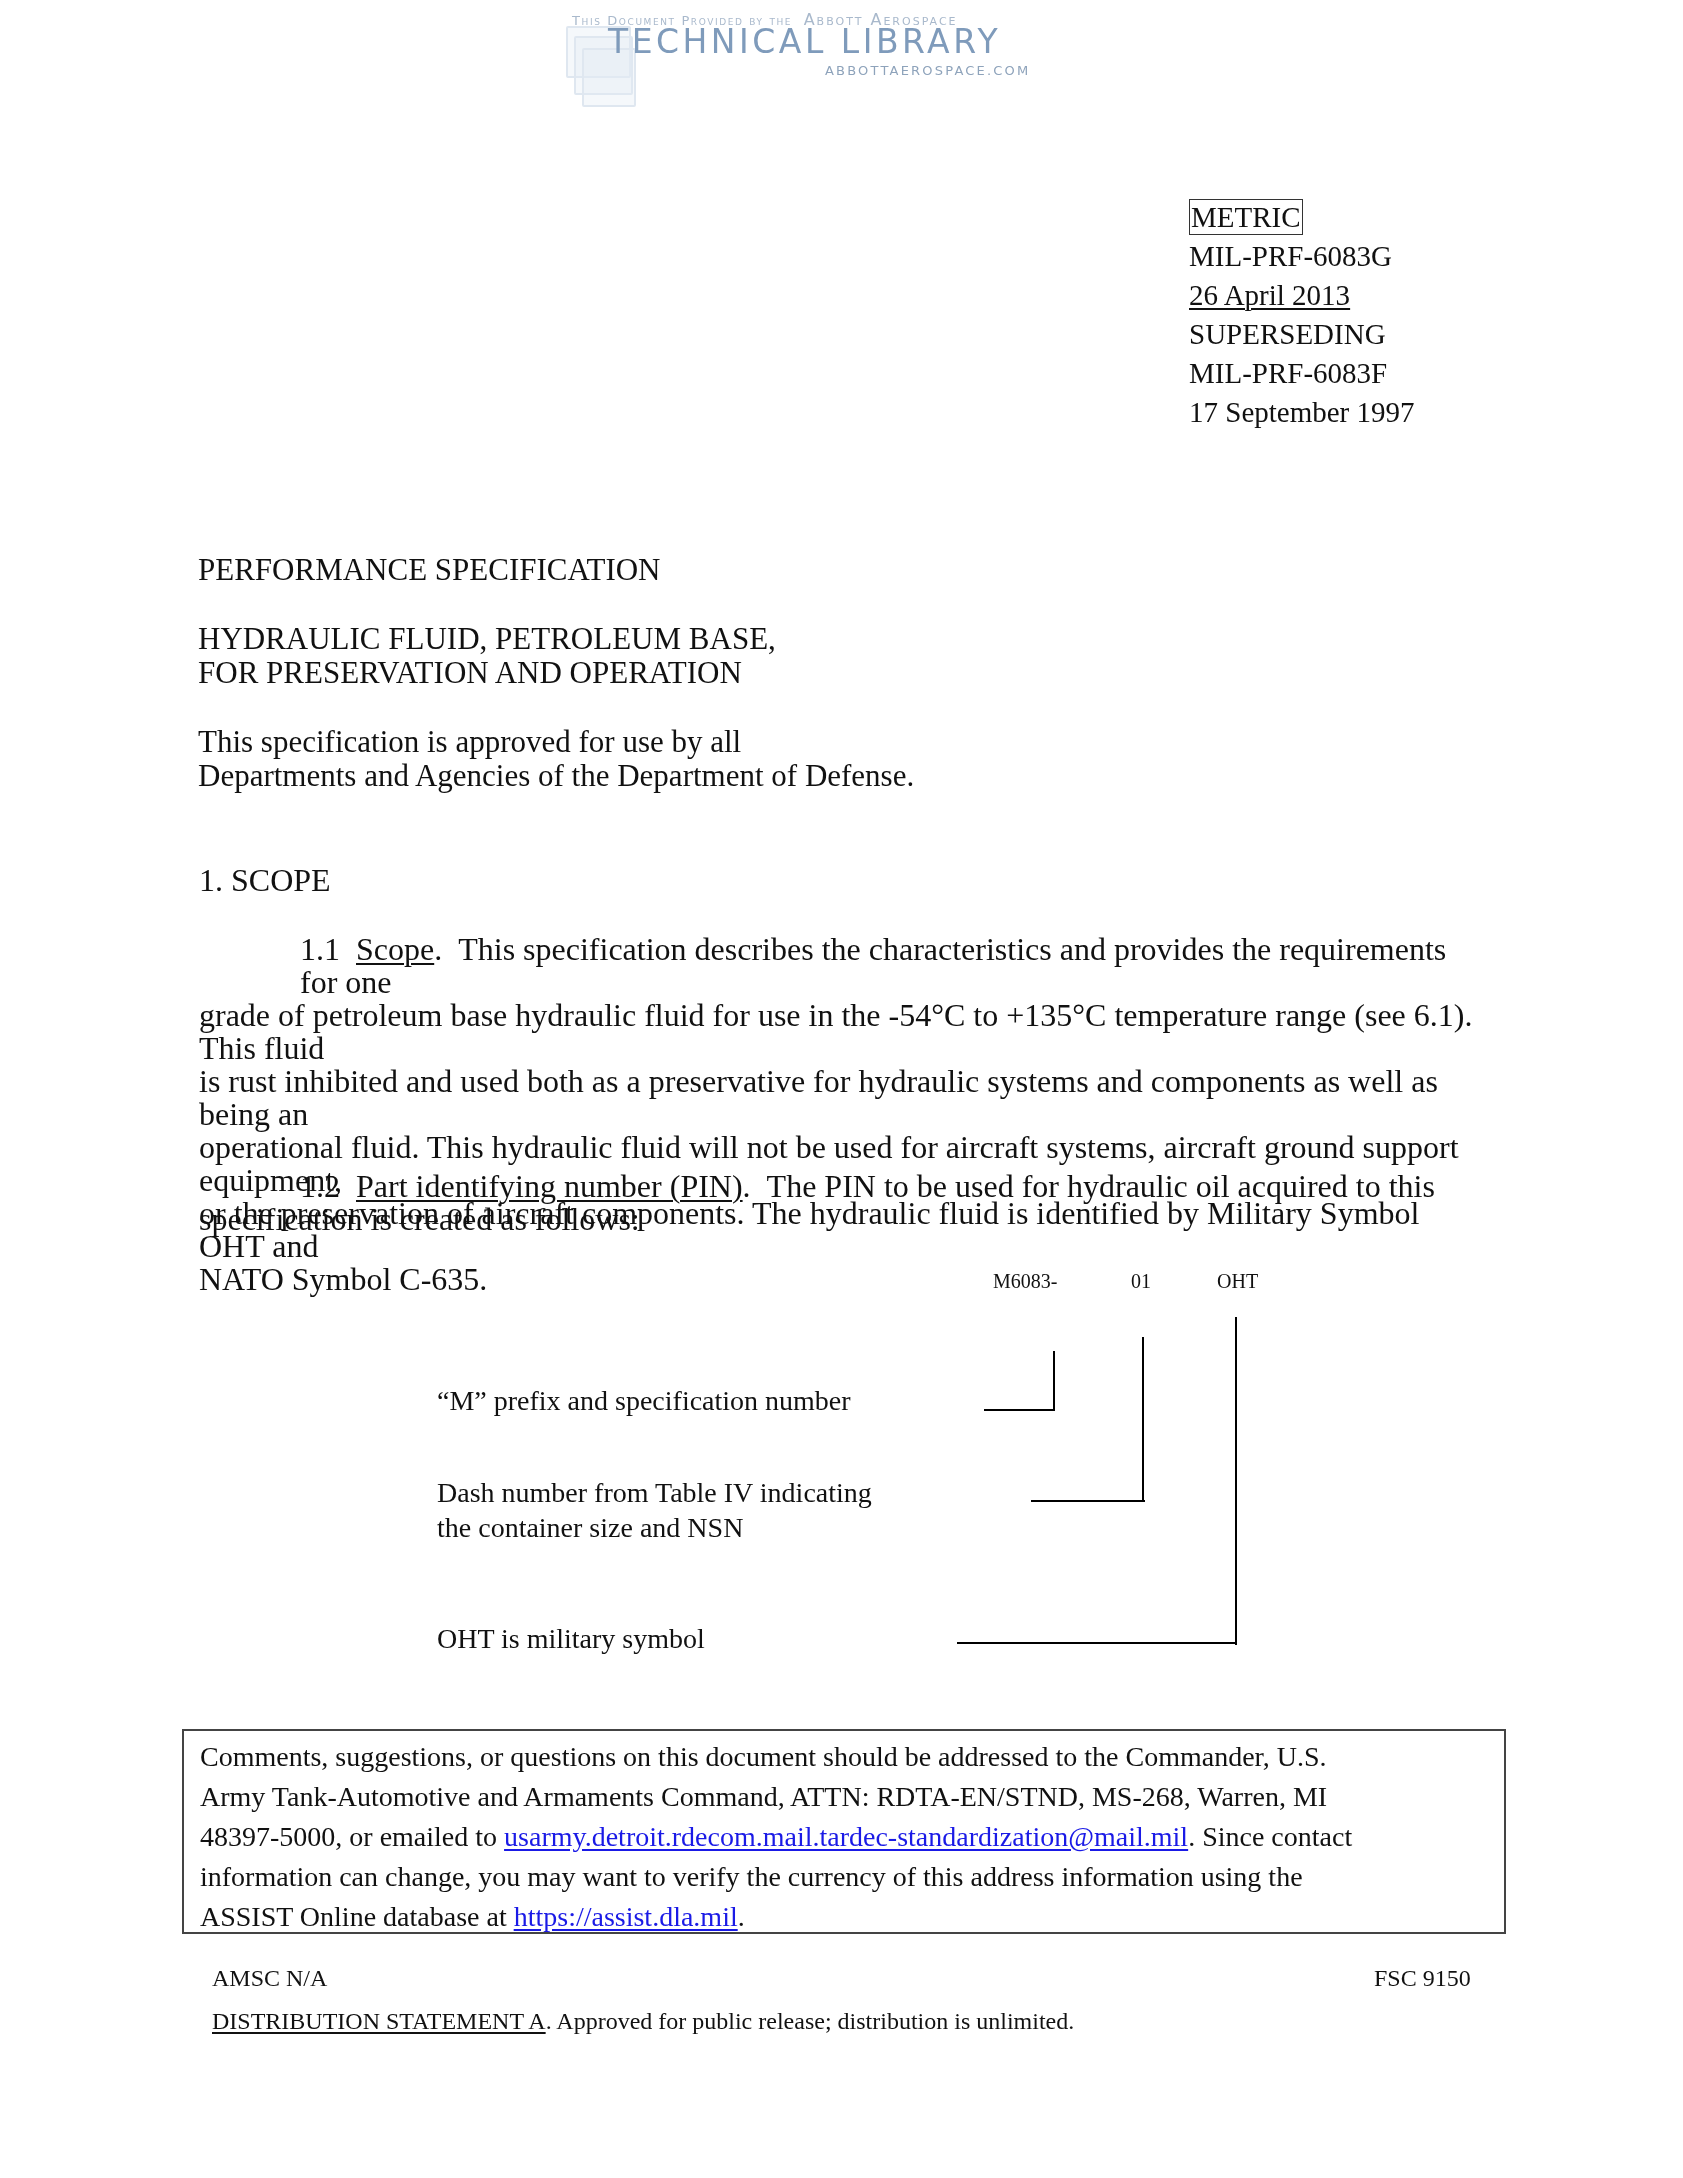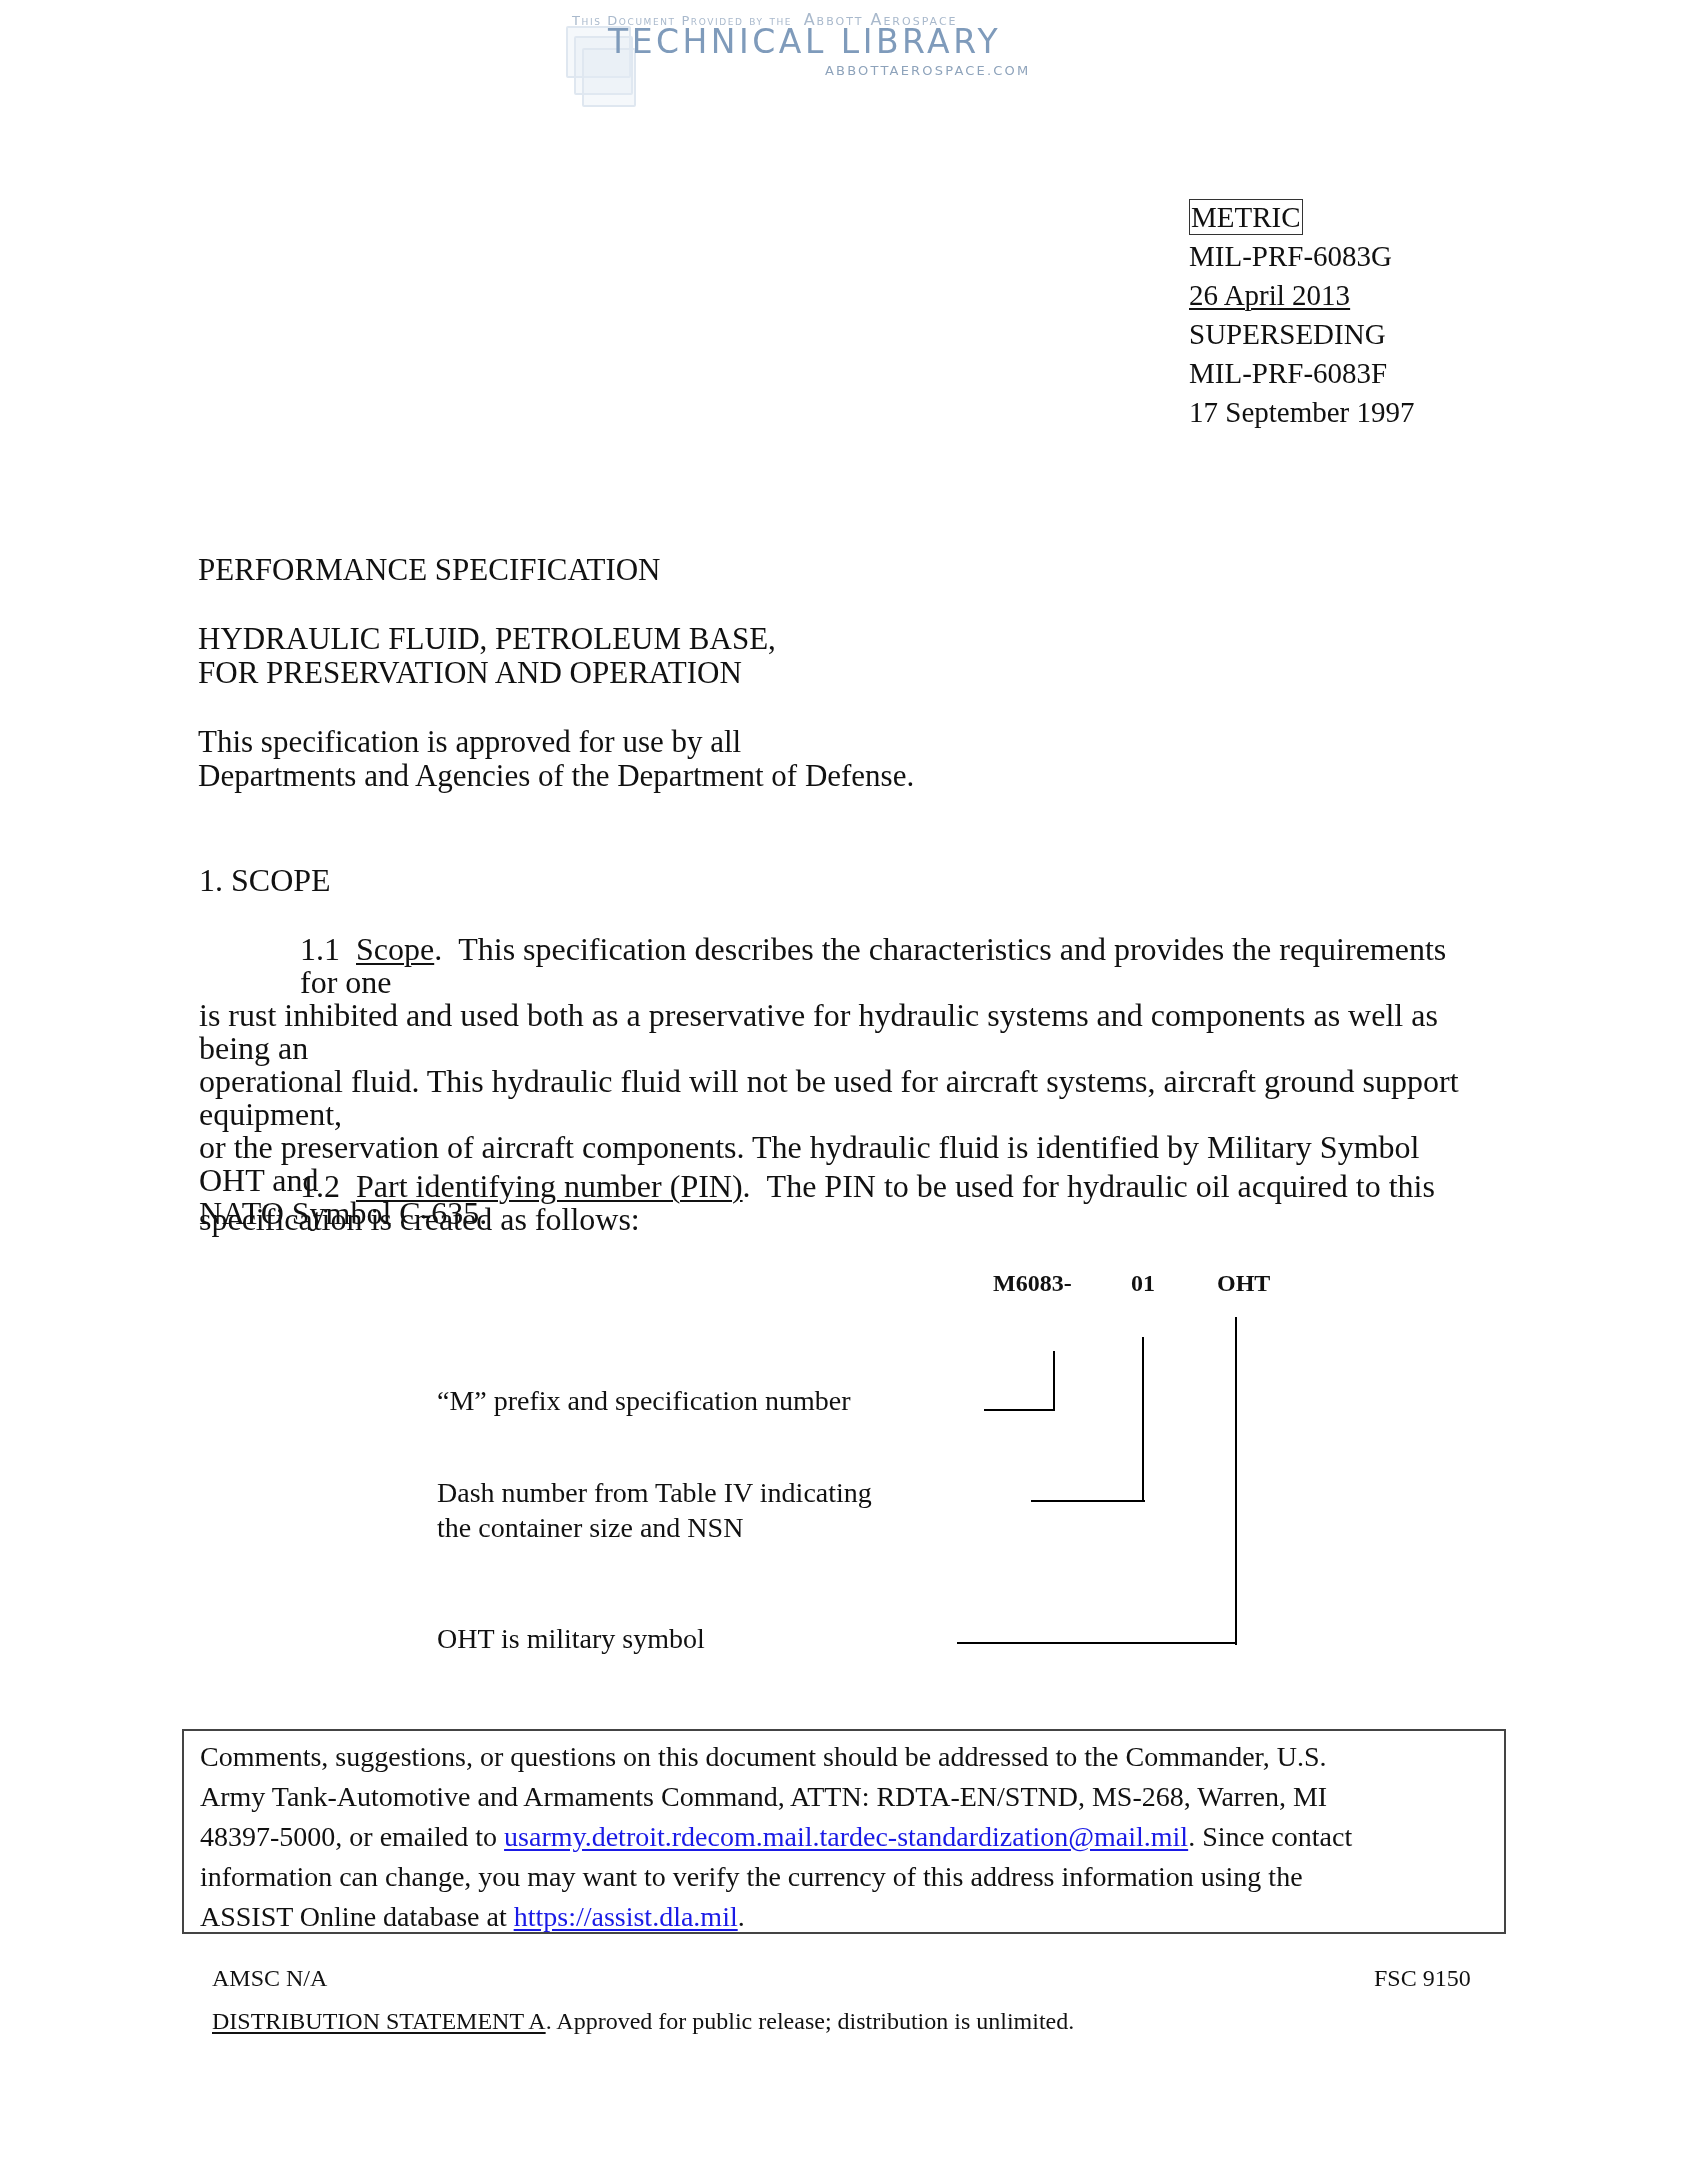--- a/index.html
+++ b/index.html
@@ -21,21 +21,21 @@
   .u { text-decoration: underline; text-underline-offset: 3px; text-decoration-thickness: 1.5px; }
 
   
   .center { position: absolute; left: 198px; width: 1287px; text-align: left; font-size: 31px; line-height: 35px; }
 
   .body-text { position: absolute; left: 199px; width: 1287px; font-size: 32px; line-height: 33px; }
   .indent { padding-left: 101px; }
   .para p { margin: 0; }
 
   
-  .pin-code { position: absolute; font-size: 24px; white-space: nowrap; font-weight: bold; }
+  .pin-code { position: absolute; font-size: 20px; white-space: nowrap; }
   .pin-label { position: absolute; left: 437px; font-size: 28px; line-height: 35px; white-space: nowrap; }
   .line { position: absolute; background: #000; }
 
   
   .cbox { position: absolute; left: 182px; top: 1729px; width: 1324px; height: 205px;
           border: 2px solid #444; box-sizing: border-box; }
   .cbox-text { position: absolute; left: 16px; top: 6px; font-size: 28px; line-height: 40px; white-space: nowrap; }
   .link { color: #1a1ae6; text-decoration: underline; text-underline-offset: 3px; }
 
   .footer { position: absolute; font-size: 24px; white-space: nowrap; }
@@ -67,20 +67,21 @@
 <div class="center" style="top:552px;">PERFORMANCE SPECIFICATION</div>
 <div class="center" style="top:621px;">HYDRAULIC FLUID, PETROLEUM BASE,</div>
 <div class="center" style="top:655px;">FOR PRESERVATION AND OPERATION</div>
 <div class="center" style="top:724px;">This specification is approved for use by all</div>
 <div class="center" style="top:758px;">Departments and Agencies of the Department of Defense.</div>
 
 <div class="body-text" style="top:864px;">1.  SCOPE</div>
 
 <div class="body-text para" style="top:933px;">
   <p class="indent"><span>1.1</span>&nbsp;&nbsp;<span class="u">Scope</span>.&nbsp;&nbsp;<span>This specification describes the characteristics and provides the requirements for one</span></p>
+  <p>grade of petroleum base hydraulic fluid for use in the -54°C to +135°C temperature range (see 6.1).  This fluid</p>
   <p>is rust inhibited and used both as a preservative for hydraulic systems and components as well as being an</p>
   <p>operational fluid.  This hydraulic fluid will not be used for aircraft systems, aircraft ground support equipment,</p>
   <p>or the preservation of aircraft components.  The hydraulic fluid is identified by Military Symbol OHT and</p>
   <p>NATO Symbol C-635.</p>
 </div>
 
 <div class="body-text para" style="top:1170px;">
   <p class="indent"><span>1.2</span>&nbsp;&nbsp;<span class="u">Part identifying number (PIN)</span>.&nbsp;&nbsp;<span>The PIN to be used for hydraulic oil acquired to this</span></p>
   <p>specification is created as follows:</p>
 </div>

